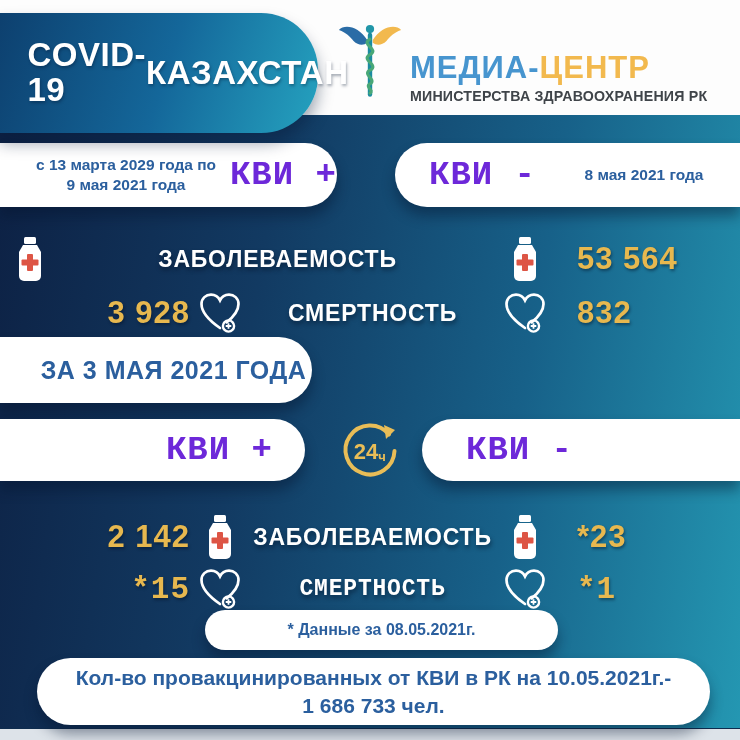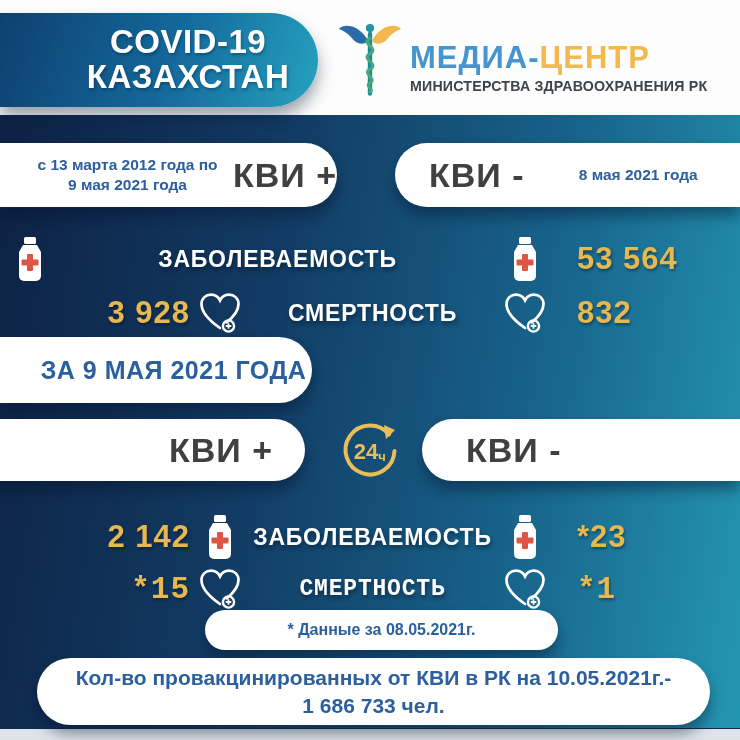--- a/index.html
+++ b/index.html
@@ -14,39 +14,39 @@
     position:absolute; left:0; top:115px; width:740px; height:613px;
     background:linear-gradient(99deg, #0d2144 0%, #123a62 34%, #176189 68%, #2497b2 100%);
   }
   .bottom-strip {
     position:absolute; left:0; top:728px; width:740px; height:12px;
     background:#dde3e9; border-top:1px solid #0e2c4e;
   }
   
   .header { position:absolute; left:0; top:0; width:740px; height:115px; background:#fdfdfd; }
   .covid-pill {
-    position:absolute; left:0; top:13px; width:318px; height:94px; z-index:6;
+    position:absolute; left:0; top:13px; width:318px; height:120px; z-index:6;
     border-radius:0 57px 57px 0;
     background:linear-gradient(108deg, #0d406f 0%, #14679a 52%, #25a2bf 100%);
     box-shadow:0 10px 16px rgba(8,25,55,0.40);
-    display:flex; flex-direction:column; justify-content:center; align-items:center;
+    display:flex; justify-content:center; align-items:center;
     padding-left:58px;
   }
   .covid-line { color:#ffffff; font-size:33px; line-height:1.05; letter-spacing:0.5px;
     text-shadow:1px 2px 3px rgba(0,20,45,0.35); }
-  .logo { position:absolute; left:338px; top:18px; width:390px; height:86px; display:flex; align-items:center; }
+  .logo { position:absolute; left:338px; top:18px; width:390px; height:86px; display:flex; align-items:flex-end; }
   .caduceus { width:64px; height:84px; flex:0 0 auto; }
   .logo-text { margin-left:8px; padding-top:14px; }
   .logo-title { font-size:31px; letter-spacing:1px; line-height:1; white-space:nowrap; }
   .logo-title .part-blue { color:#4795cf; }
   .logo-title .part-gold { color:#f2b94e; }
   .logo-sub { font-size:14.2px; color:#3f4449; margin-top:5px; letter-spacing:0.2px; white-space:nowrap; }
   
   .pill { position:absolute; background:#ffffff; box-shadow:0 9px 13px rgba(5,20,45,0.42); }
-  .kvi-big { color:#404040; font-size:34px; letter-spacing:1px; white-space:nowrap; }
+  .kvi-big { color:#6d28d9; font-size:34px; letter-spacing:1px; white-space:nowrap;font-family:Liberation Mono, monospace; }
   .period { color:#2b5f9e; font-size:15.5px; line-height:1.3; text-align:center; }
   .pill-kvi-plus {
     left:0; top:143px; width:337px; height:64px; border-radius:0 32px 32px 0;
     display:flex; align-items:center;
   }
   .pill-kvi-plus .period { width:205px; margin-left:28px; }
   .pill-kvi-plus .kvi-big { margin-left:6px; }
   .pill-kvi-minus {
     left:395px; top:143px; width:345px; height:64px; border-radius:32px 0 0 32px;
     display:flex; align-items:center;
@@ -119,21 +119,21 @@
     </div>
   </div>
 
   <div class="covid-pill">
     <div class="covid-line">COVID-19</div>
     <div class="covid-line">КАЗАХСТАН</div>
   </div>
 
   <div class="pill pill-kvi-plus">
     <div class="period">
-      <div>с 13 марта 2012 года по</div>
+      <div>с 13 марта 2029 года по</div>
       <div>9 мая 2021 года</div>
     </div>
     <div class="kvi-big">КВИ +</div>
   </div>
 
   <div class="pill pill-kvi-minus">
     <div class="kvi-big">КВИ -</div>
     <div class="period">
       <div>8 мая 2021 года</div>
     </div>
@@ -174,21 +174,21 @@
       <svg width="44" height="42" viewBox="0 0 44 42">
         <path d="M22 36 C 9 27, 3.5 19, 3.5 12 C 3.5 6.2, 8 2.6, 13 2.6 C 17 2.6, 20.4 5, 22 8.4 C 23.6 5, 27 2.6, 31 2.6 C 36 2.6, 40.5 6.2, 40.5 12 C 40.5 17.6, 36.6 24, 28.6 30.4" fill="none" stroke="#ffffff" stroke-width="2.7" stroke-linecap="round"></path>
         <circle cx="30.5" cy="34" r="5.6" fill="none" stroke="#ffffff" stroke-width="2.4"></circle>
         <path d="M30.5 31.2 v5.6 M27.7 34 h5.6" stroke="#ffffff" stroke-width="1.8"></path>
       </svg>
     </div>
     <div class="c-num-r gold-num">832</div>
   </div>
 
   <div class="pill date-pill">
-    <span>ЗА 9 МАЯ 2021 ГОДА</span>
+    <span>ЗА 3 МАЯ 2021 ГОДА</span>
   </div>
 
   <div class="pill mid-kvi-plus">
     <div class="kvi-big">КВИ +</div>
   </div>
   <div class="clock-wrap">
     <svg width="62" height="62" viewBox="0 0 62 62">
       <path d="M 50 14.5 A 24.5 24.5 0 1 0 55.5 31" fill="none" stroke="#e9bd57" stroke-width="4" stroke-linecap="round"></path>
       <path d="M45 5 L56 10 L47 19 Z" fill="#e9bd57"></path>
       <text x="27" y="39" text-anchor="middle" font-family="Liberation Sans, sans-serif" font-weight="bold" font-size="22" fill="#e9bd57"><tspan>24</tspan></text>

